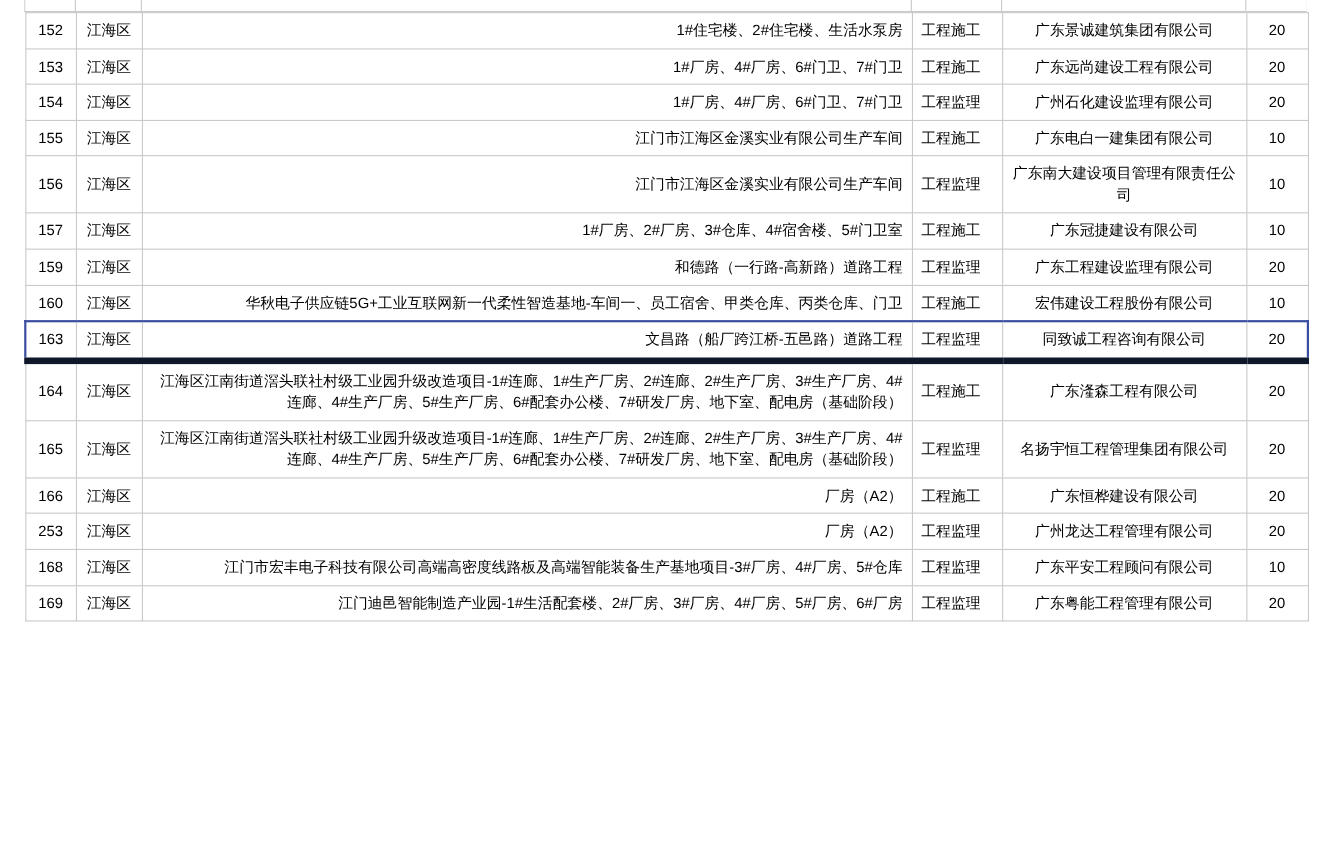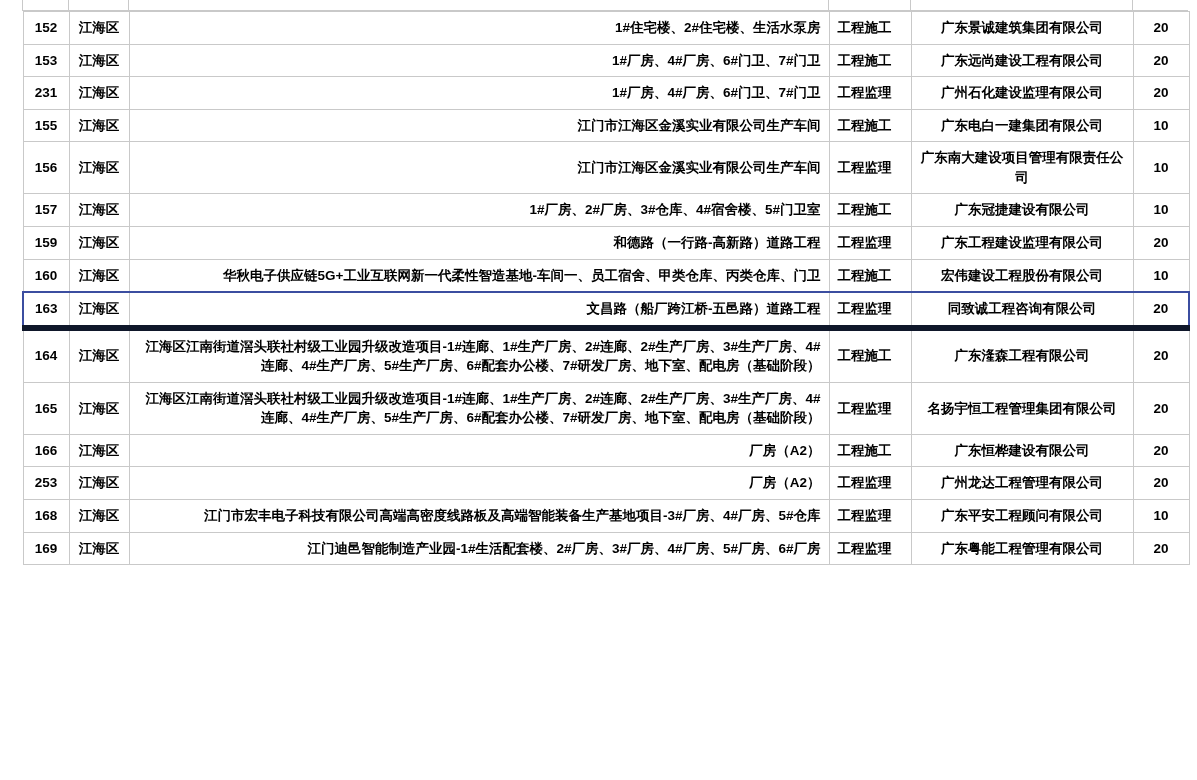--- a/index.html
+++ b/index.html
@@ -12,21 +12,20 @@
     color: #000000;
     width: 1197px;
     height: 780px;
     overflow: hidden;
   }
   .sheet {
     position: relative;
     width: 1060px;
     height: 780px;
     background: #fff;
-    font-weight: bold;
   }
   table.grid {
     border-collapse: collapse;
     table-layout: fixed;
     width: 1166px;
     margin-left: 22px;
     font-size: 13.5px;
   }
   table.grid td {
     border: 1px solid #c9c9c9;
@@ -149,21 +148,21 @@
           </tr>
           <tr>
             <td class="no">153</td>
             <td class="dist">江海区</td>
             <td class="name multiline">1#厂房、4#厂房、6#门卫、7#门卫</td>
             <td class="type">工程施工</td>
             <td class="corp">广东远尚建设工程有限公司</td>
             <td class="num">20</td>
           </tr>
           <tr>
-            <td class="no">231</td>
+            <td class="no">154</td>
             <td class="dist">江海区</td>
             <td class="name multiline">1#厂房、4#厂房、6#门卫、7#门卫</td>
             <td class="type">工程监理</td>
             <td class="corp">广州石化建设监理有限公司</td>
             <td class="num">20</td>
           </tr>
           <tr>
             <td class="no">155</td>
             <td class="dist">江海区</td>
             <td class="name multiline">江门市江海区金溪实业有限公司生产车间</td>

